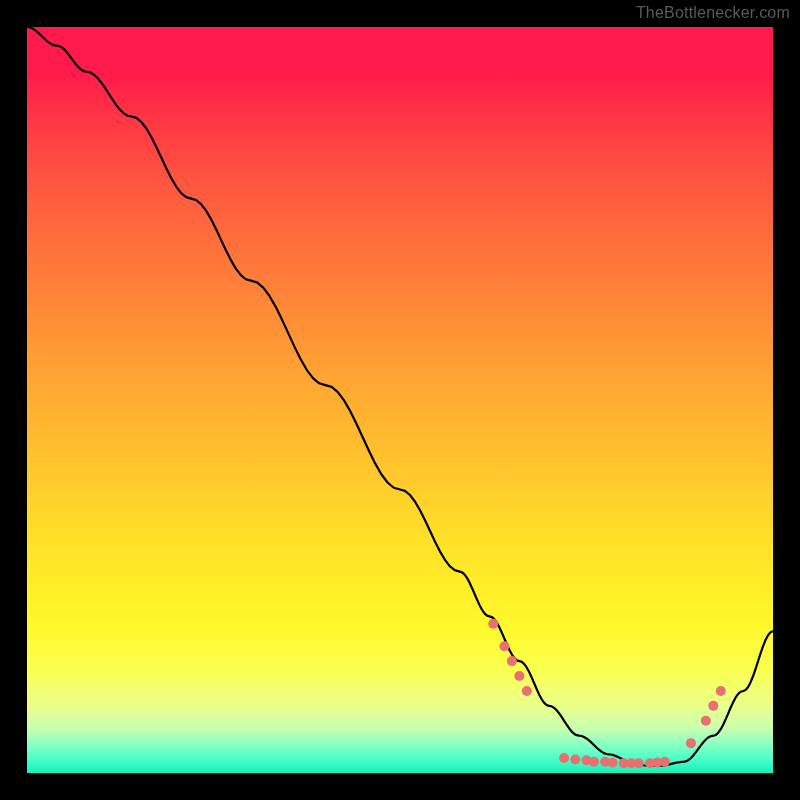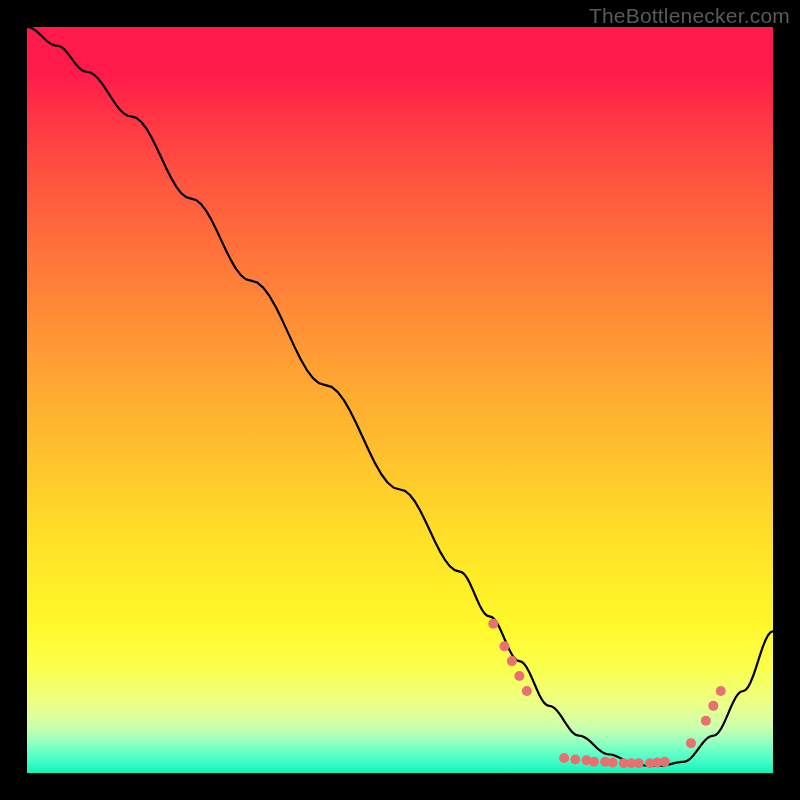--- a/index.html
+++ b/index.html
@@ -15,21 +15,21 @@
     position: relative;
     width: 800px;
     height: 800px;
     background: #000;
   }
   .attribution {
     position: absolute;
     top: 4px;
     right: 10px;
     color: #5a5a5a;
-    font-size: 21px;
+    font-size: 16px;
     font-weight: 500;
     letter-spacing: 0.2px;
   }
   .plot-area {
     position: absolute;
     left: 27px;
     top: 27px;
     width: 746px;
     height: 746px;
     

